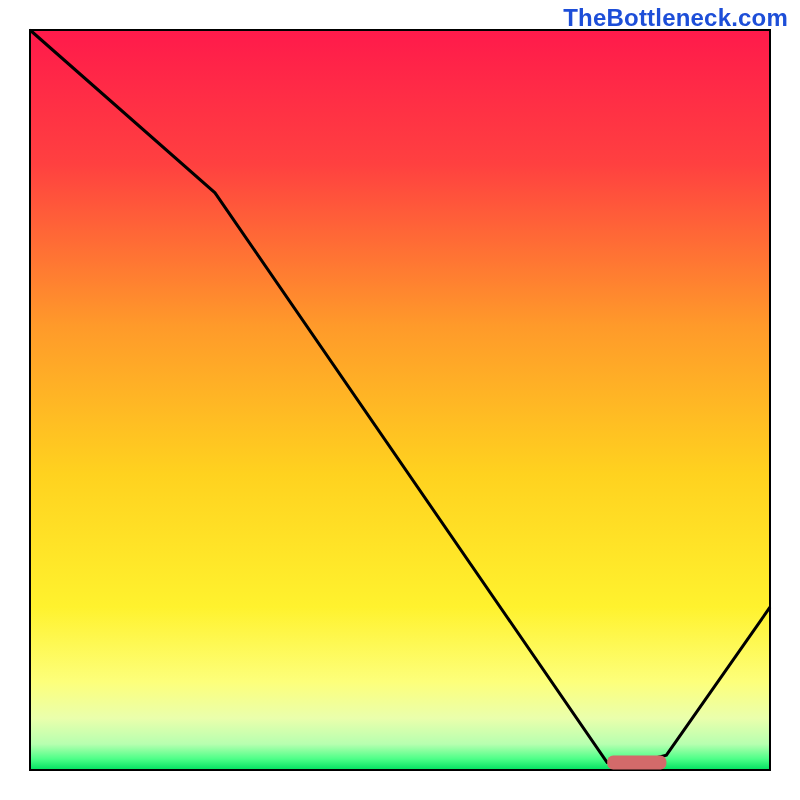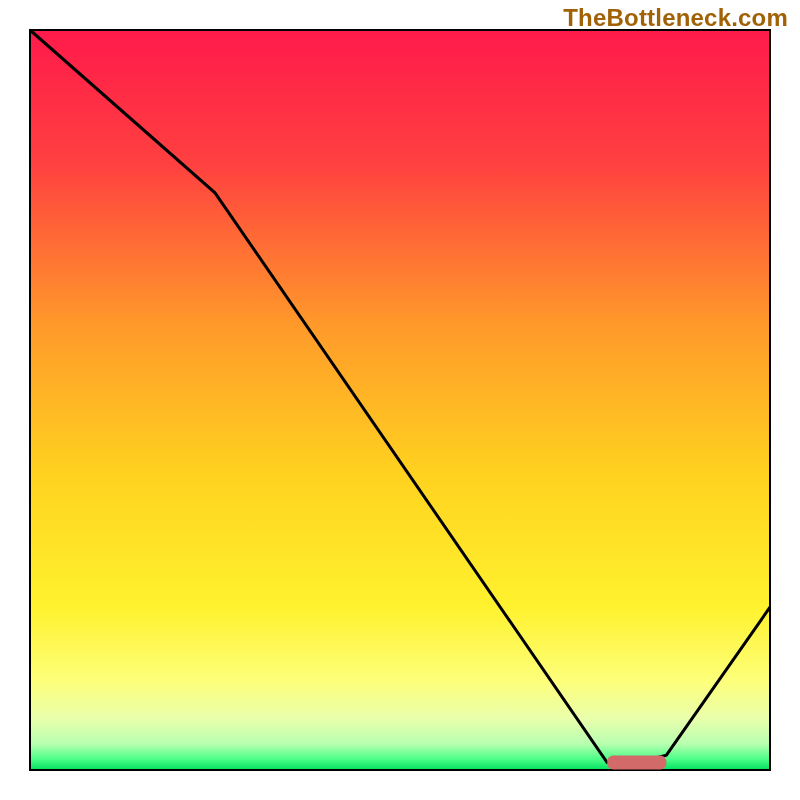--- a/index.html
+++ b/index.html
@@ -15,21 +15,21 @@
     position: relative;
     width: 800px;
     height: 800px;
   }
   .watermark {
     position: absolute;
     top: 4px;
     right: 12px;
     font-size: 24px;
     font-weight: bold;
-    color: #a16207;
+    color: #1d4ed8;
     letter-spacing: 0.2px;
   }
   svg {
     display: block;
   }
 </style>
 </head>
 <body>
 
 <div class="container">

